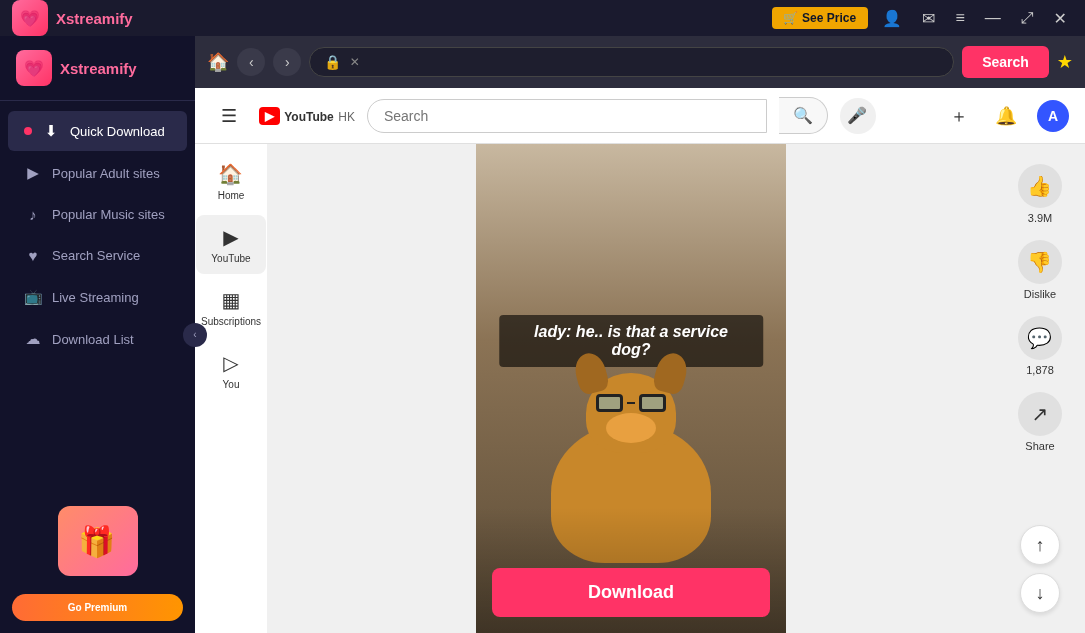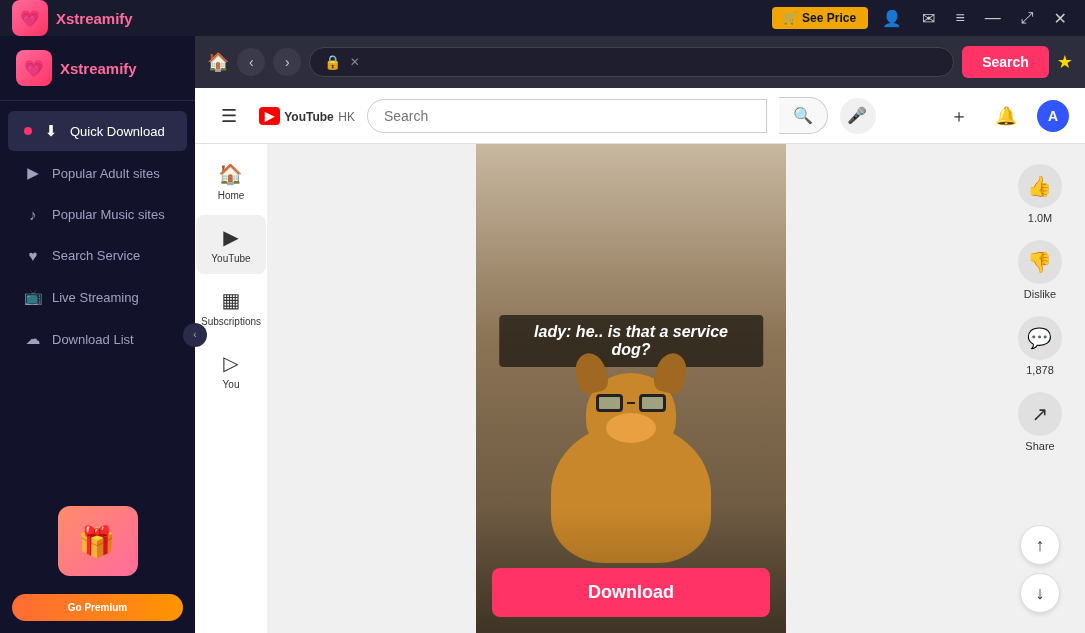--- a/index.html
+++ b/index.html
@@ -659,21 +659,21 @@
 
                 <div class="download-overlay">
                   <button class="download-btn-big">Download</button>
                 </div>
               </div>
             </div>
 
             <div class="video-actions">
               <div class="action-item">
                 <div class="action-circle">👍</div>
-                <span class="action-label">1.0M</span>
+                <span class="action-label">3.9M</span>
               </div>
               <div class="action-item">
                 <div class="action-circle">👎</div>
                 <span class="action-label">Dislike</span>
               </div>
               <div class="action-item">
                 <div class="action-circle">💬</div>
                 <span class="action-label">1,878</span>
               </div>
               <div class="action-item">

